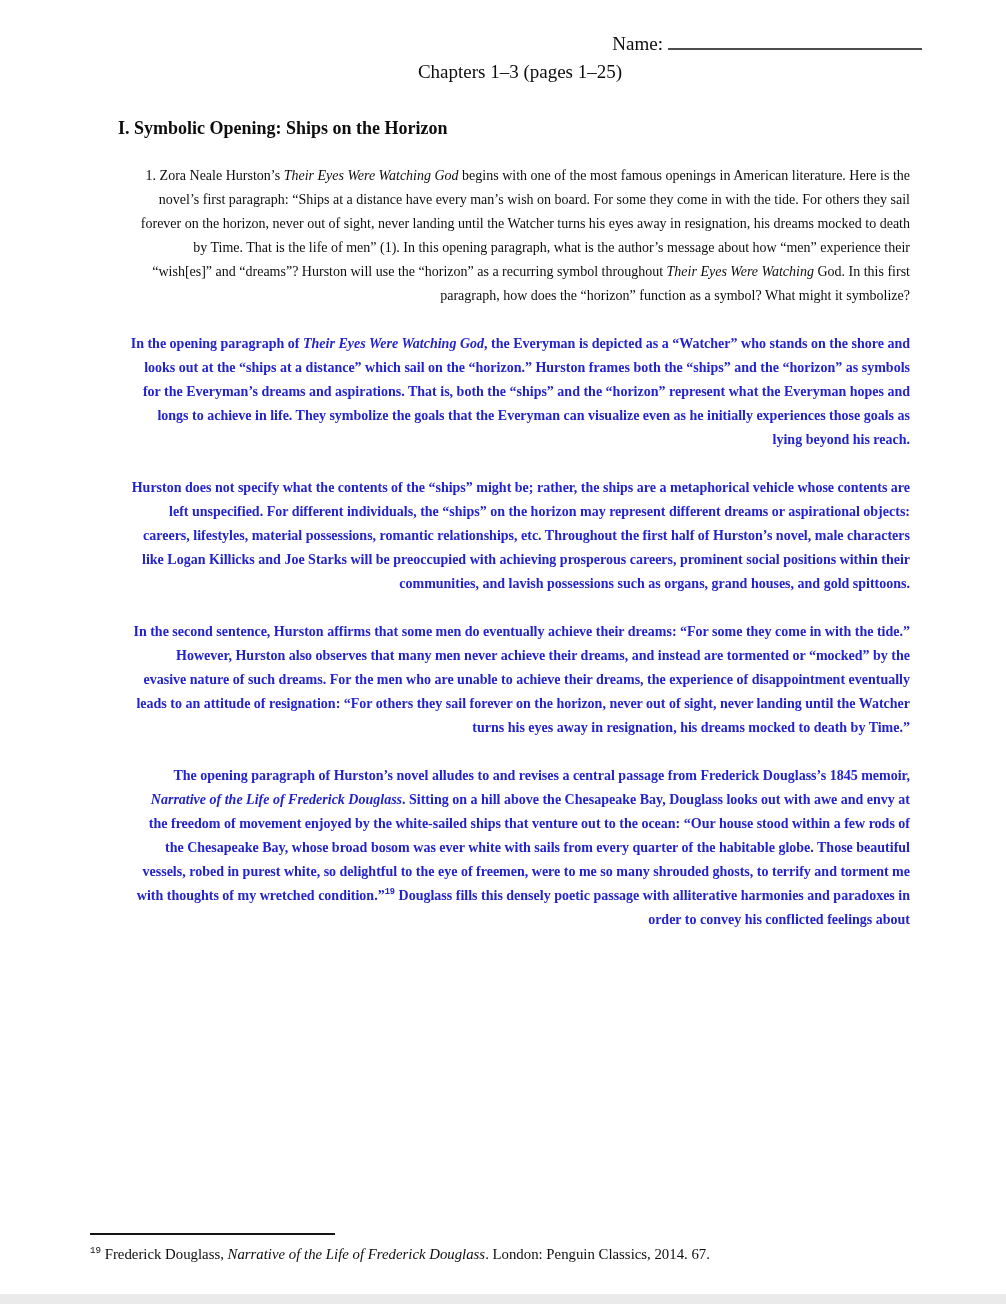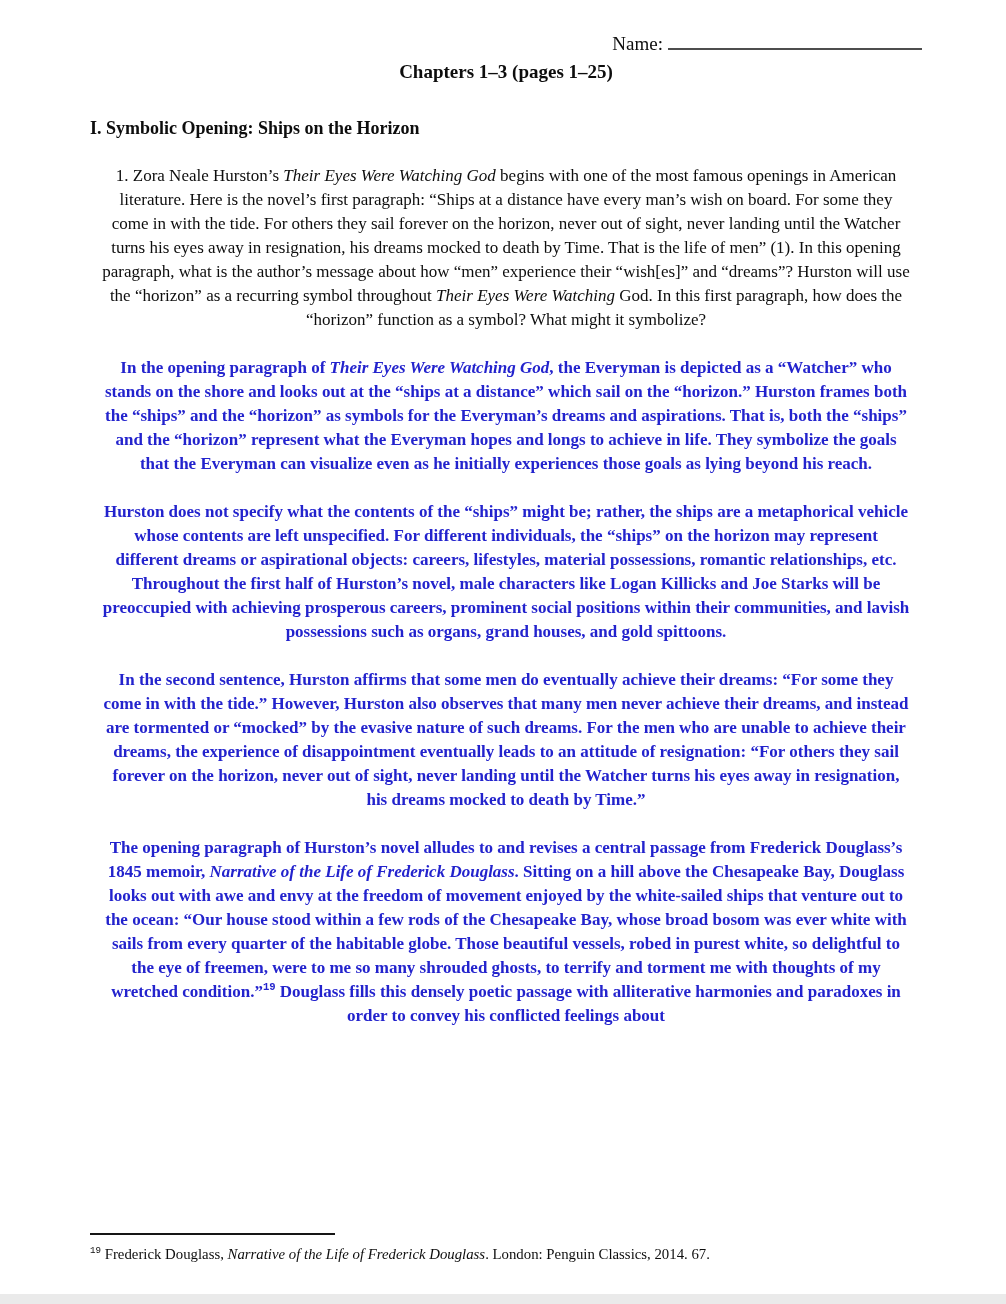--- a/index.html
+++ b/index.html
@@ -12,21 +12,21 @@
   body {
     width: 1006px;
     height: 1304px;
     background: #ffffff;
     font-family: "Liberation Serif", "DejaVu Serif", serif;
     color: var(--text_black);
     position: relative;
     overflow: hidden;
   }
   .content {
-    padding: 28px 84px 0 90px;
+    padding: 28px 84px 0 118px;
   }
   .name-row {
     text-align: right;
     font-size: 19px;
     margin-top: 2px;
   }
   .name-blank {
     display: inline-block;
     width: 254px;
     border-bottom: 2px solid #4d4d4d;
@@ -38,33 +38,33 @@
     text-align: center;
     font-size: 22.5px;
     font-weight: bold;
     margin: 22px 0 0 0;
     letter-spacing: 0.2px;
   }
   .doc-subtitle {
     text-align: center;
     font-size: 19px;
     margin: 6px 0 0 0;
-    font-weight: bold;
+    font-weight: normal;
   }
   .section-heading {
     font-size: 18px;
     font-weight: bold;
     margin: 35px 0 0 0;
     font-family: Liberation Serif, serif;
   }
   p.q, p.a {
-    font-size: 17px;
+    font-size: 14px;
     line-height: 24px;
     margin: 12px;
-    text-align: center;
+    text-align: right;
   }
   p.q { margin-top: 25px; color: var(--text_black); }
   p.a { margin-top: 24px; color: var(--answer_blue); font-weight: bold; }
   .i { font-style: italic; }
   .c-blue { color: var(--key_blue); }
   sup {
     font-size: 0.62em;
     vertical-align: super;
     line-height: 0;
     font-family: Liberation Mono, monospace;

